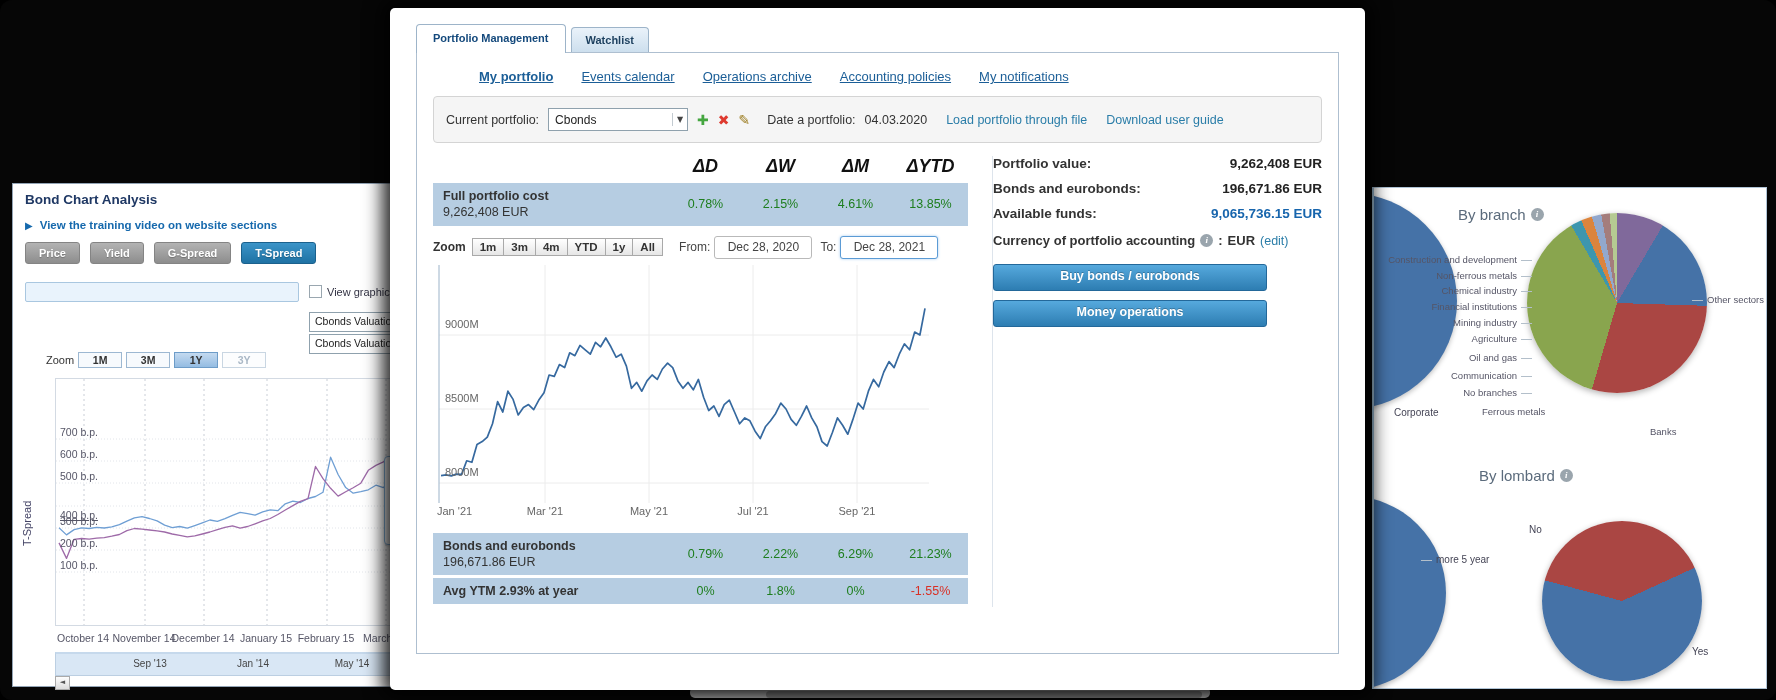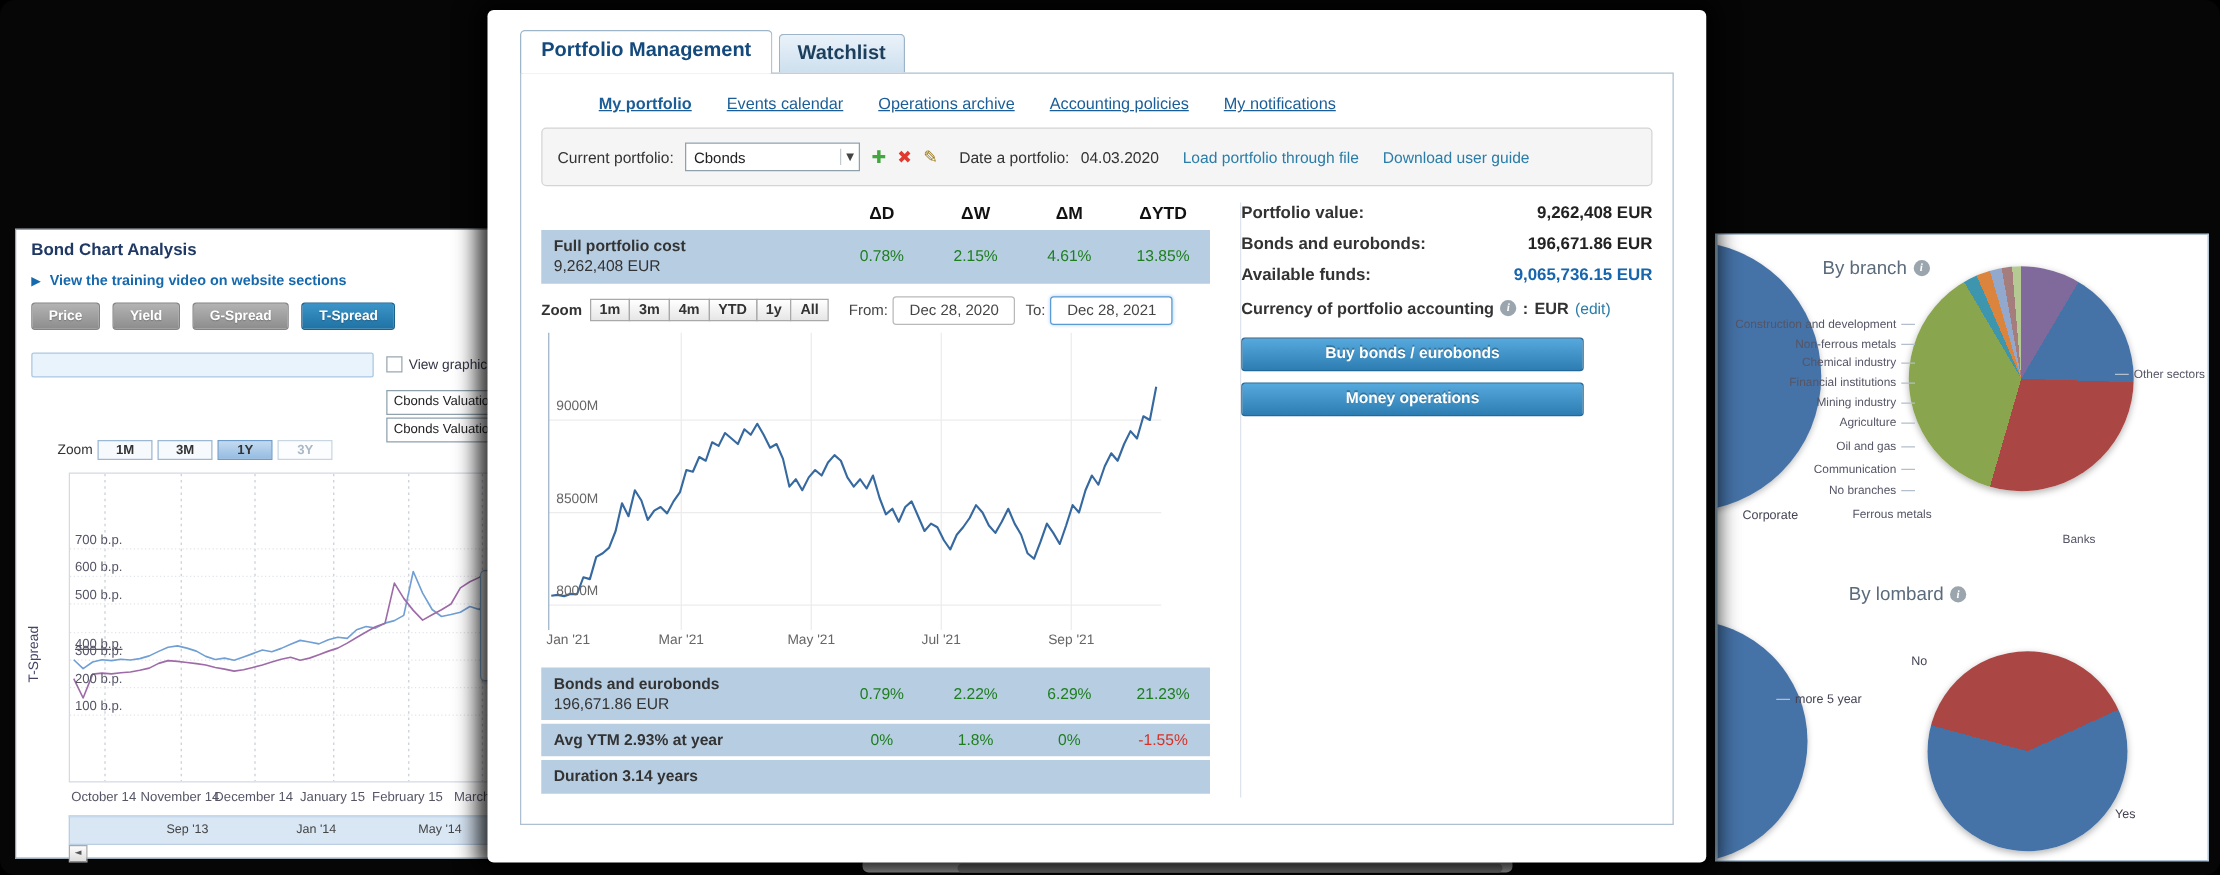--- a/index.html
+++ b/index.html
@@ -49,21 +49,21 @@
   
   .main-window{left:390px;top:8px;width:975px;height:682px;z-index:3;border-radius:5px;overflow:hidden;
                box-shadow:0 0 18px 8px rgba(0,0,0,.85);}
   .mw-header{height:36px;background:linear-gradient(#3291c6,#2277ab);display:flex;align-items:center;
              padding:0 18px;border-bottom:1px solid #195f8b;}
   .mw-title{color:#fff;font-weight:bold;font-size:13.5px;letter-spacing:.4px;}
   .hamburger{margin-left:auto;width:30px;cursor:pointer;padding:3px 0;}
   .hamburger i{display:block;height:2px;background:#cfe4f2;margin:4px 0;border-radius:1px;}
   .mw-body{padding:16px 26px 0;}
   .tabs{display:flex;position:relative;z-index:2;align-items:flex-end;}
-  .tab{padding:7px 16px;font-size:16px;font-weight:bold;border:1px solid #9db4c9;border-bottom:none;
+  .tab{padding:7px 16px;font-size:11px;font-weight:bold;border:1px solid #9db4c9;border-bottom:none;
        border-radius:4px 4px 0 0;margin-right:5px;cursor:pointer;}
   .tab.active{background:#fff;color:#14497c;margin-bottom:-1px;padding-bottom:9px;}
   .tab.inactive{background:linear-gradient(#eaf2fa,#cddfee);color:#1c3f5e;padding:6px 14px;}
   .tab-container{border:1px solid #aebfd0;padding:12px 16px 10px;min-height:578px;background:#fff;}
   .nav-links{display:flex;gap:28px;padding:4px 2px 12px;font-size:13px;}
   .nav-link{color:#1b5e97;text-decoration:underline;cursor:pointer;white-space:nowrap;}
   .nav-link.active{font-weight:bold;padding-left:44px;}
   .toolbar{display:flex;align-items:center;gap:9px;background:#f5f5f5;border:1px solid #d4d4d4;
            border-radius:4px;padding:11px 12px;font-size:12.5px;color:#333;}
   .select{display:inline-flex;align-items:center;width:132px;height:21px;border:1px solid #8fa1ad;
@@ -71,21 +71,21 @@
   .select .arrow{margin-left:auto;border-left:1px solid #c3cbd1;padding:2px 4px;font-size:8px;color:#444;
                  font-family:"DejaVu Sans",sans-serif;}
   .tb-icon{font-family:"DejaVu Sans",sans-serif;font-size:14px;cursor:pointer;}
   .icon-add{color:#44a63f;font-weight:bold;}
   .icon-del{color:#de3a2f;}
   .icon-edit{color:#9a7a1c;}
   .tb-link{color:#2a7da8;text-decoration:none;margin-left:10px;cursor:pointer;white-space:nowrap;}
   .stats{display:flex;margin-top:13px;}
   .col-left{width:535px;}
   .col-right{flex:1;margin-left:24px;border-left:1px solid #dde4ec;}
-  .delta-header{display:flex;font-weight:bold;font-size:14px;color:#111;margin-bottom:6px;}
+  .delta-header{display:flex;font-weight:bold;font-size:18px;color:#111;margin-bottom:6px;font-style:italic;}
   .dh-spacer{flex:1;}
   .cell{width:75px;text-align:center;}
   .stat-row{display:flex;align-items:center;background:#b6cde2;padding:5px 0 5px 10px;margin-bottom:3px;}
   .sr-label{flex:1;font-size:12.5px;color:#333;line-height:1.3;}
   .sr-title{font-weight:bold;}
   .sr-sub:empty{display:none;}
   .pct{width:75px;text-align:center;font-size:12.5px;color:#1e7e1e;}
   .pct.red{color:#d93025;}
   .zoom-row{display:flex;align-items:center;margin:10px 0 2px;font-size:12px;color:#333;}
   .zr-label{font-weight:bold;margin-right:7px;}
@@ -329,25 +329,20 @@
             <div class="stat-row">
               <span class="sr-label">
                 <div class="sr-title">Avg YTM 2.93% at year</div>
               </span>
               <span class="pct">0%</span>
               <span class="pct">1.8%</span>
               <span class="pct">0%</span>
               <span class="pct red">-1.55%</span>
             </div>
 
-            <div class="stat-row">
-              <span class="sr-label">
-                <div class="sr-title">Duration 3.14 years</div>
-              </span>
-            </div>
           </div>
 
           <div class="col-right">
             <div class="info-row">
               <span>Portfolio value:</span>
               <span class="info-value">9,262,408 EUR</span>
             </div>
             <div class="info-row">
               <span>Bonds and eurobonds:</span>
               <span class="info-value">196,671.86 EUR</span>

